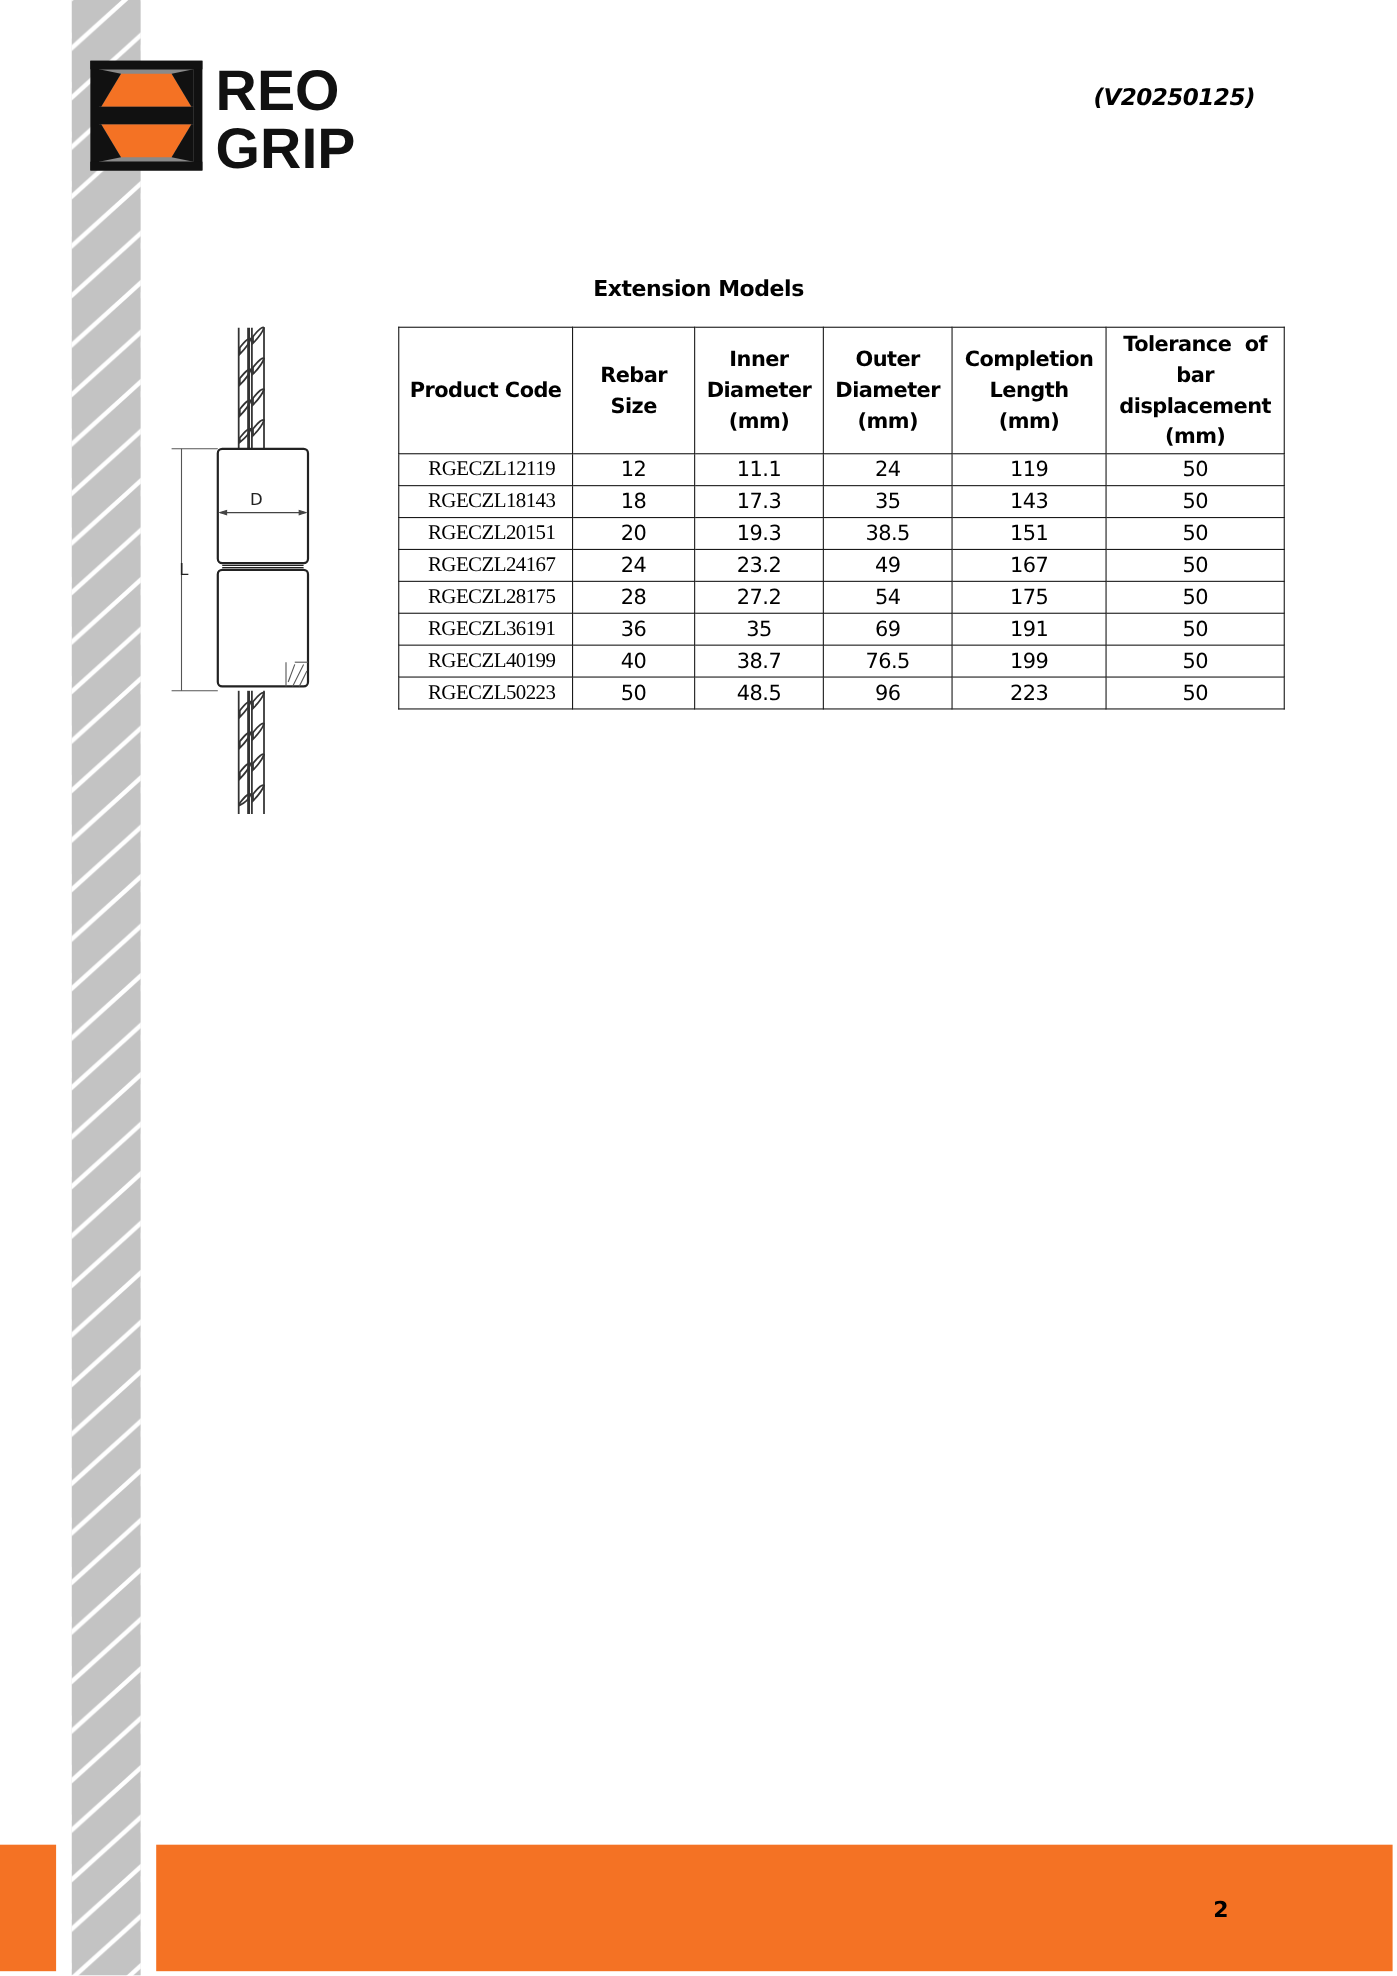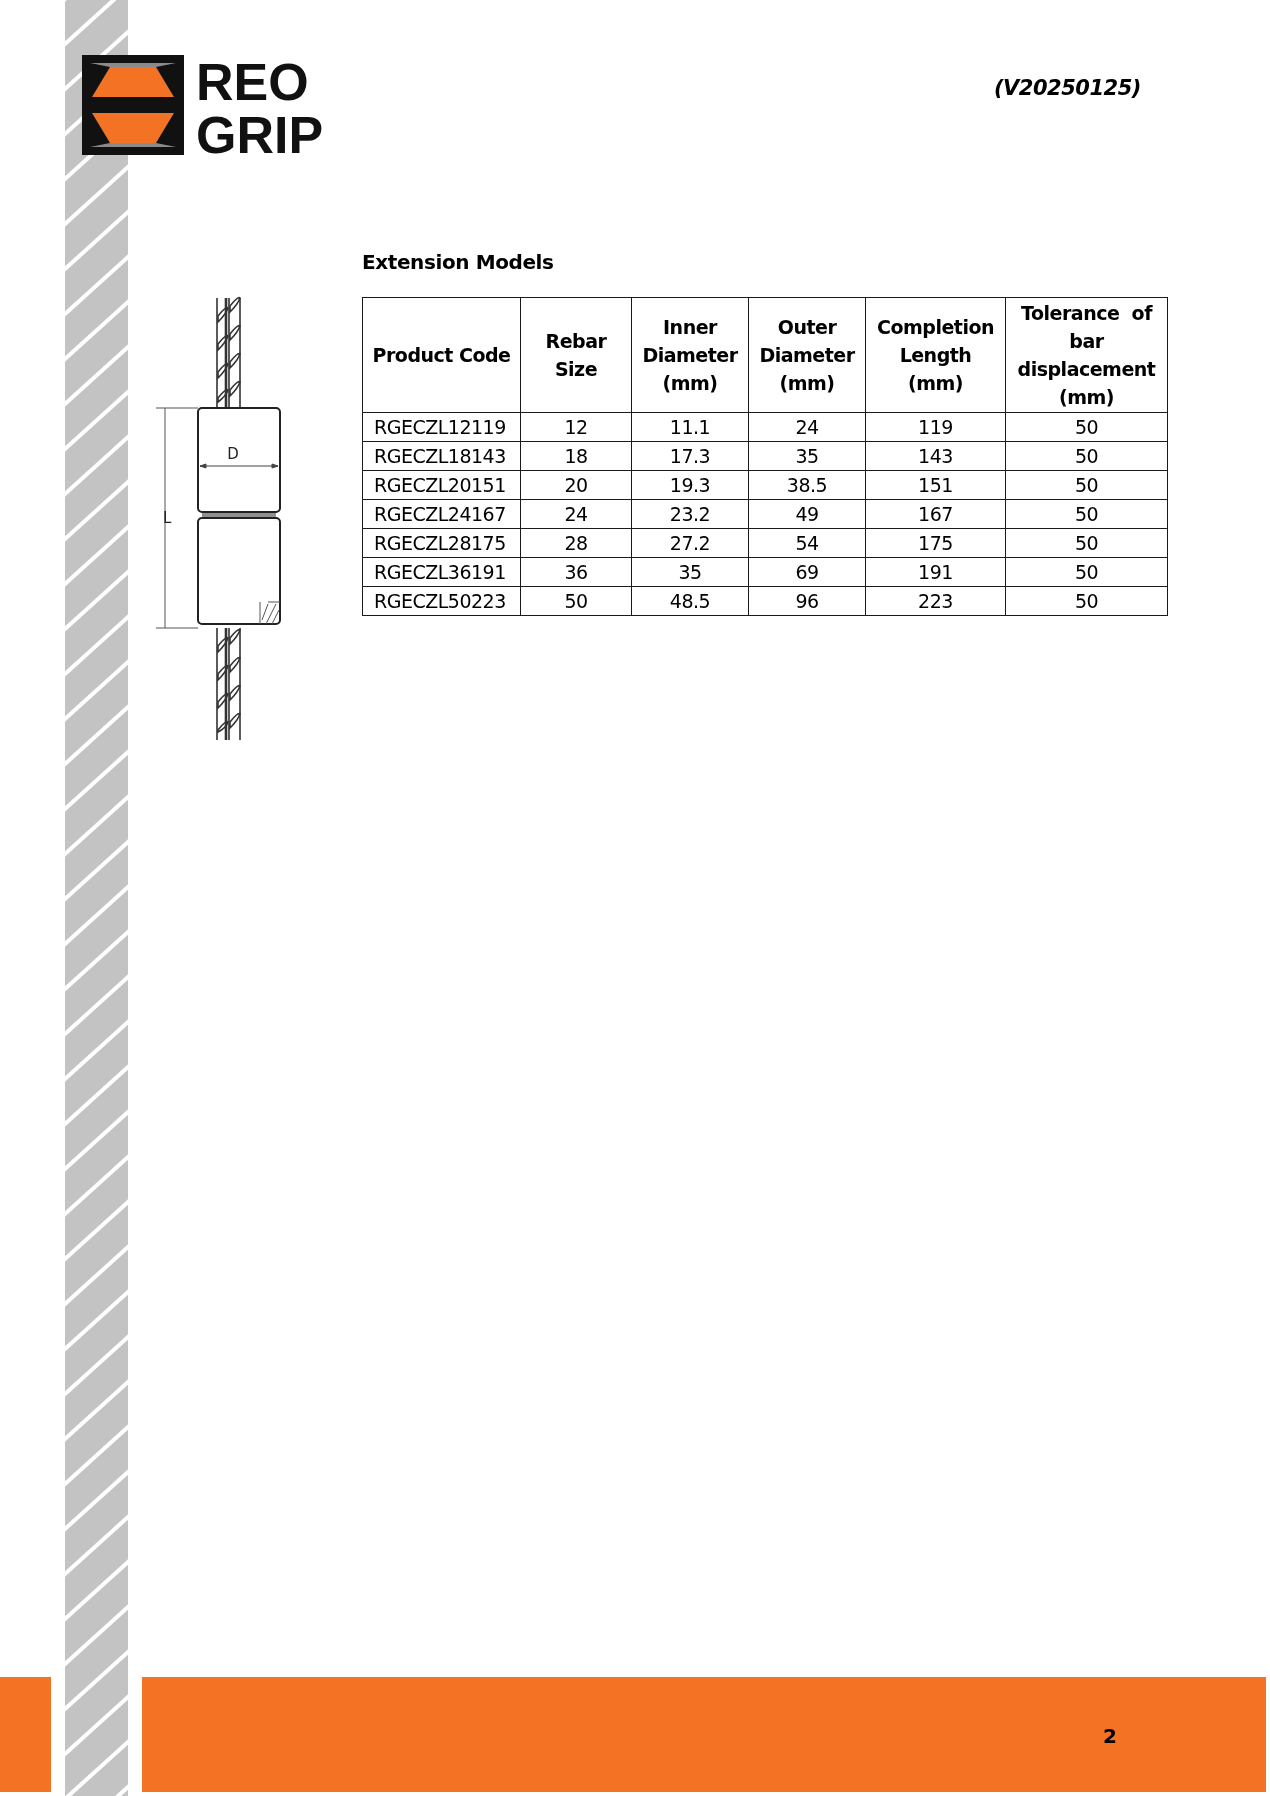--- a/index.html
+++ b/index.html
@@ -7,34 +7,34 @@
     width:1270px; height:1796px; position:relative; overflow:hidden;
     background:#ffffff; font-family:"Liberation Sans", sans-serif; color:#000;
   }
   .stripe-bar-svg { position:absolute; left:65px; top:0; }
   .logo { position:absolute; left:46px; top:55px; width:240px; height:102px;margin-left:36px; }
   .version {
     position:absolute; left:994px; top:76px; font-size:21px; font-style:italic;
     font-family:"DejaVu Sans", sans-serif; font-weight:bold; letter-spacing:-0.5px;
   }
   .section-title {
-    position:absolute; left:362px; width:546px; top:250px; text-align:left;
+    position:absolute; left:362px; width:546px; top:250px; text-align:center;
     font-size:20px; font-weight:bold; font-family:"DejaVu Sans", sans-serif; letter-spacing:-0.4px;
   }
   .diagram { position:absolute; left:150px; top:294px; }
   table.spec {
     position:absolute; left:362px; top:297px; border-collapse:collapse;
     font-family:"DejaVu Sans", sans-serif; font-size:19px; letter-spacing:-0.5px;
   }
   table.spec th, table.spec td { border:1.6px solid #1a1a1a; padding:0; }
   table.spec th {
     height:114px; font-weight:bold; text-align:center; vertical-align:middle; line-height:28px;
   }
   table.spec td { height:28px; text-align:center; line-height:28px; }
-  table.spec td.code { text-align:left; padding-left:11px; }
+  table.spec td.code { text-align:center; padding-left:11px;font-family:Liberation Serif, serif; }
   .footer-left { position:absolute; left:0; top:1677px; width:51px; height:115px; background:#f47224; }
   .footer-right { position:absolute; left:142px; top:1677px; width:1124px; height:115px; background:#f47224; }
   .page-num {
     position:absolute; left:1103px; top:1724px; font-size:20px; font-weight:bold;
     font-family:"DejaVu Sans", sans-serif;
   }
 </style>
 </head>
 <body>
 
@@ -209,20 +209,28 @@
       </tr>
     <tr>
         <td class="code">RGECZL36191</td>
         <td>36</td>
         <td>35</td>
         <td>69</td>
         <td>191</td>
         <td>50</td>
       </tr>
     <tr>
+        <td class="code">RGECZL40199</td>
+        <td>40</td>
+        <td>38.7</td>
+        <td>76.5</td>
+        <td>199</td>
+        <td>50</td>
+      </tr>
+    <tr>
         <td class="code">RGECZL50223</td>
         <td>50</td>
         <td>48.5</td>
         <td>96</td>
         <td>223</td>
         <td>50</td>
       </tr>
   </tbody>
 </table>
 

